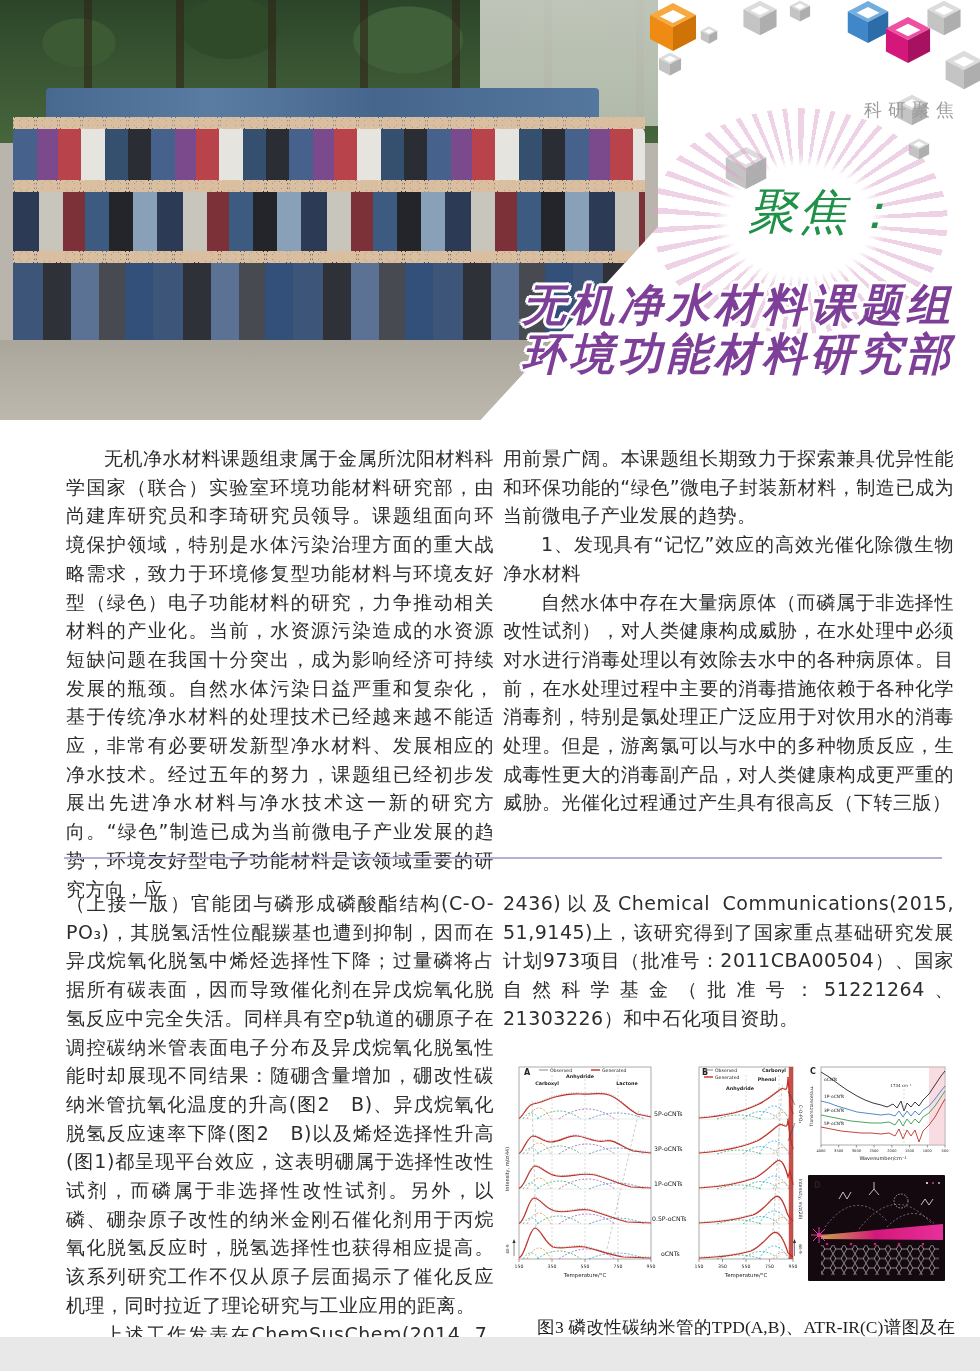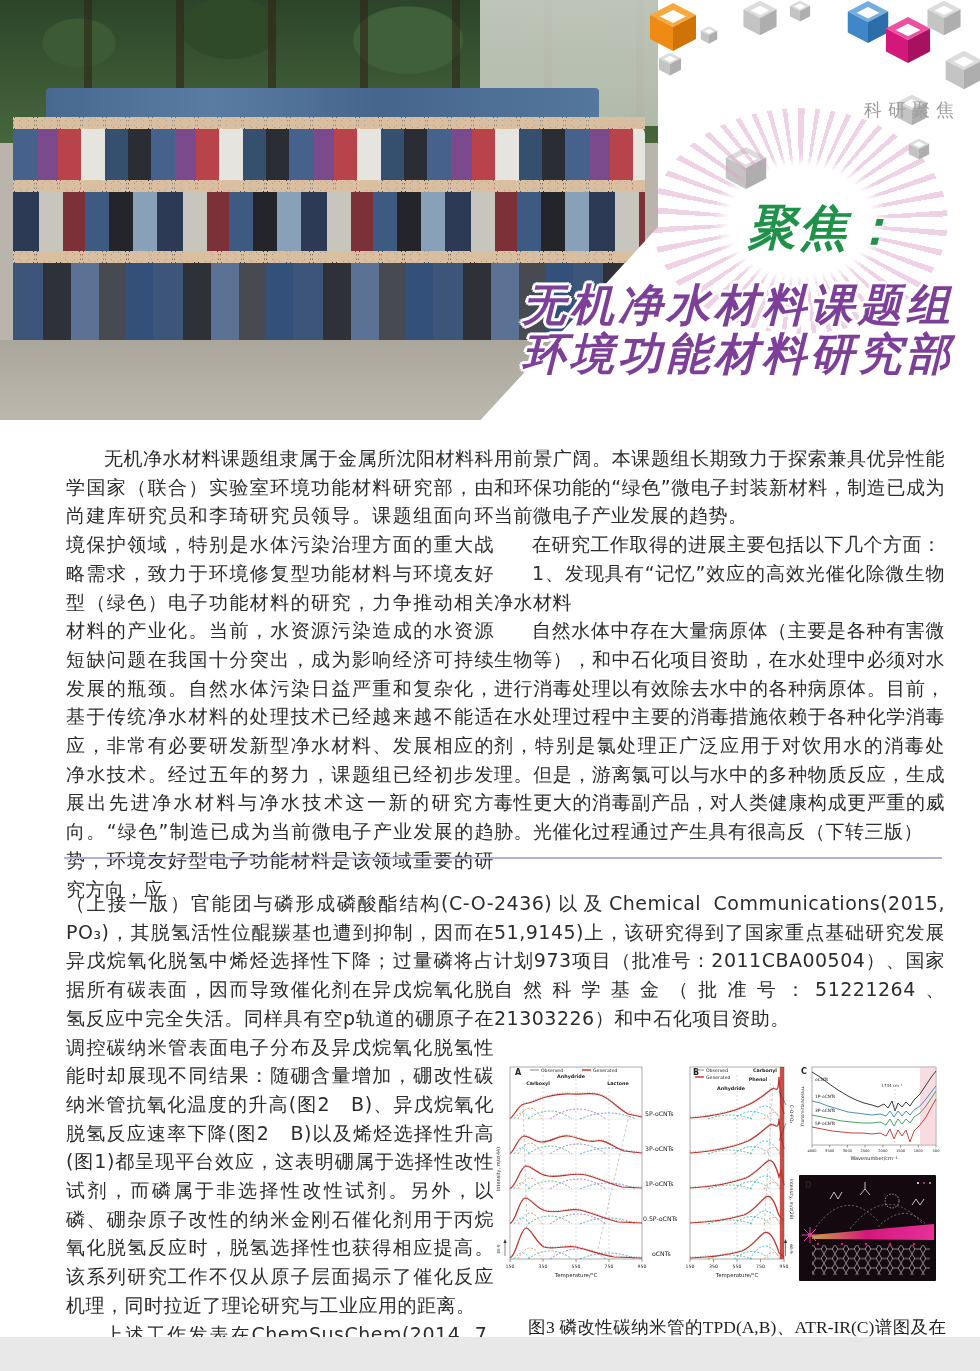--- a/index.html
+++ b/index.html
@@ -37,29 +37,29 @@
       background:linear-gradient(#aaa69c,#bcb8ae);}
 
   
   .cubes{position:absolute;left:0;top:0;width:980px;height:420px;pointer-events:none;}
   .corner-tag{position:absolute;right:20px;top:98px;font-size:18px;letter-spacing:6px;color:#9c9c9c;}
   .burst{position:absolute;left:652px;top:108px;width:296px;height:226px;border-radius:50%;
      background:repeating-conic-gradient(rgba(219,158,199,.55) 0deg 2.4deg,transparent 2.4deg 7.8deg);
      -webkit-mask:radial-gradient(ellipse at center,transparent 0 34%,#000 42% 78%,transparent 85%);
      mask:radial-gradient(ellipse at center,transparent 0 34%,#000 42% 78%,transparent 85%);
      opacity:.85;}
-  .focus{position:absolute;left:748px;top:180px;font-size:48px;font-weight:700;font-style:italic;
-     color:#1f9148;letter-spacing:3px;margin-top:16px;}
+  .focus{position:absolute;left:748px;top:180px;font-size:48px;font-weight:400;font-style:italic;
+     color:#1f9148;letter-spacing:3px;}
   .main-title{position:absolute;right:26px;top:280px;text-align:right;color:#7d3f98;
      font-style:italic;font-weight:800;z-index:4;}
   .main-title .tl{font-size:44px;letter-spacing:4px;line-height:1.12;
      text-shadow:-2px -2px 0 #fff,2px -2px 0 #fff,-2px 2px 0 #fff,2px 2px 0 #fff,-3px 0 0 #fff,3px 0 0 #fff,0 3px 0 #fff,0 -3px 0 #fff;}
 
   
-  .article{position:absolute;display:flex;gap:0;}
+  .article{position:absolute;display:flex;gap:9px;}
   .a-top{left:66px;top:444px;width:892px;}
   .a-bot{left:66px;top:889px;width:892px;}
   .colA{width:428px;}
   .colB{width:451px;}
   .article p{margin:0;font-size:19px;line-height:28.7px;letter-spacing:.5px;
      text-align:justify;color:#2d2d2d;}
   .indent{text-indent:2em;}
   .sub-head{color:#7a4fae;font-weight:normal;}
   .divider{position:absolute;left:64px;top:857px;width:878px;height:2px;background:#b5b0d6;}
 
@@ -175,23 +175,22 @@
     <div class="tl">无机净水材料课题组</div>
     <div class="tl">环境功能材料研究部</div>
   </div>
 
   <div class="article a-top">
     <div class="colA">
       <p class="indent">无机净水材料课题组隶属于金属所沈阳材料科学国家（联合）实验室环境功能材料研究部，由尚建库研究员和李琦研究员领导。课题组面向环境保护领域，特别是水体污染治理方面的重大战略需求，致力于环境修复型功能材料与环境友好型（绿色）电子功能材料的研究，力争推动相关材料的产业化。当前，水资源污染造成的水资源短缺问题在我国十分突出，成为影响经济可持续发展的瓶颈。自然水体污染日益严重和复杂化，基于传统净水材料的处理技术已经越来越不能适应，非常有必要研发新型净水材料、发展相应的净水技术。经过五年的努力，课题组已经初步发展出先进净水材料与净水技术这一新的研究方向。“绿色”制造已成为当前微电子产业发展的趋势，环境友好型电子功能材料是该领域重要的研究方向，应</p>
     </div>
     <div class="colB">
       <p>用前景广阔。本课题组长期致力于探索兼具优异性能和环保功能的“绿色”微电子封装新材料，制造已成为当前微电子产业发展的趋势。</p>
-      <p class="indent">在研究工作取得的进展主要包括以下几个方面：</p>
       <p class="indent sub-head">1、发现具有“记忆”效应的高效光催化除微生物净水材料</p>
-      <p class="indent">自然水体中存在大量病原体（主要是各种有害微生物等），和中石化项目资助，在水处理中必须对水进行消毒处理以有效除去水中的各种病原体。目前，在水处理过程中主要的消毒措施依赖于各种化学消毒剂，特别是氯处理正广泛应用于对饮用水的消毒处理。但是，游离氯可以与水中的多种物质反应，生成毒性更大的消毒副产品，对人类健康构成更严重的威胁。光催化过程通过产生具有很高反（下转三版）</p>
+      <p class="indent">自然水体中存在大量病原体（而磷属于非选择性改性试剂），对人类健康构成威胁，在水处理中必须对水进行消毒处理以有效除去水中的各种病原体。目前，在水处理过程中主要的消毒措施依赖于各种化学消毒剂，特别是氯处理正广泛应用于对饮用水的消毒处理。但是，游离氯可以与水中的多种物质反应，生成毒性更大的消毒副产品，对人类健康构成更严重的威胁。光催化过程通过产生具有很高反（下转三版）</p>
     </div>
   </div>
 
   <div class="divider"></div>
 
   <div class="article a-bot">
     <div class="colA">
       <p>（上接一版）官能团与磷形成磷酸酯结构(C-O-PO₃)，其脱氢活性位醌羰基也遭到抑制，因而在异戊烷氧化脱氢中烯烃选择性下降；过量磷将占据所有碳表面，因而导致催化剂在异戊烷氧化脱氢反应中完全失活。同样具有空p轨道的硼原子在调控碳纳米管表面电子分布及异戊烷氧化脱氢性能时却展现不同结果：随硼含量增加，硼改性碳纳米管抗氧化温度的升高(图2　B)、异戊烷氧化脱氢反应速率下降(图2　B)以及烯烃选择性升高(图1)都呈现平台效应，这表明硼属于选择性改性试剂，而磷属于非选择性改性试剂。另外，以磷、硼杂原子改性的纳米金刚石催化剂用于丙烷氧化脱氢反应时，脱氢选择性也获得相应提高。该系列研究工作不仅从原子层面揭示了催化反应机理，同时拉近了理论研究与工业应用的距离。</p>
       <p class="indent">上述工作发表在ChemSusChem(2014, 7, 3476)，Catalysis Today(2015, 249, 161)，ACS Catalysis(2015, 5,</p>
     </div>

